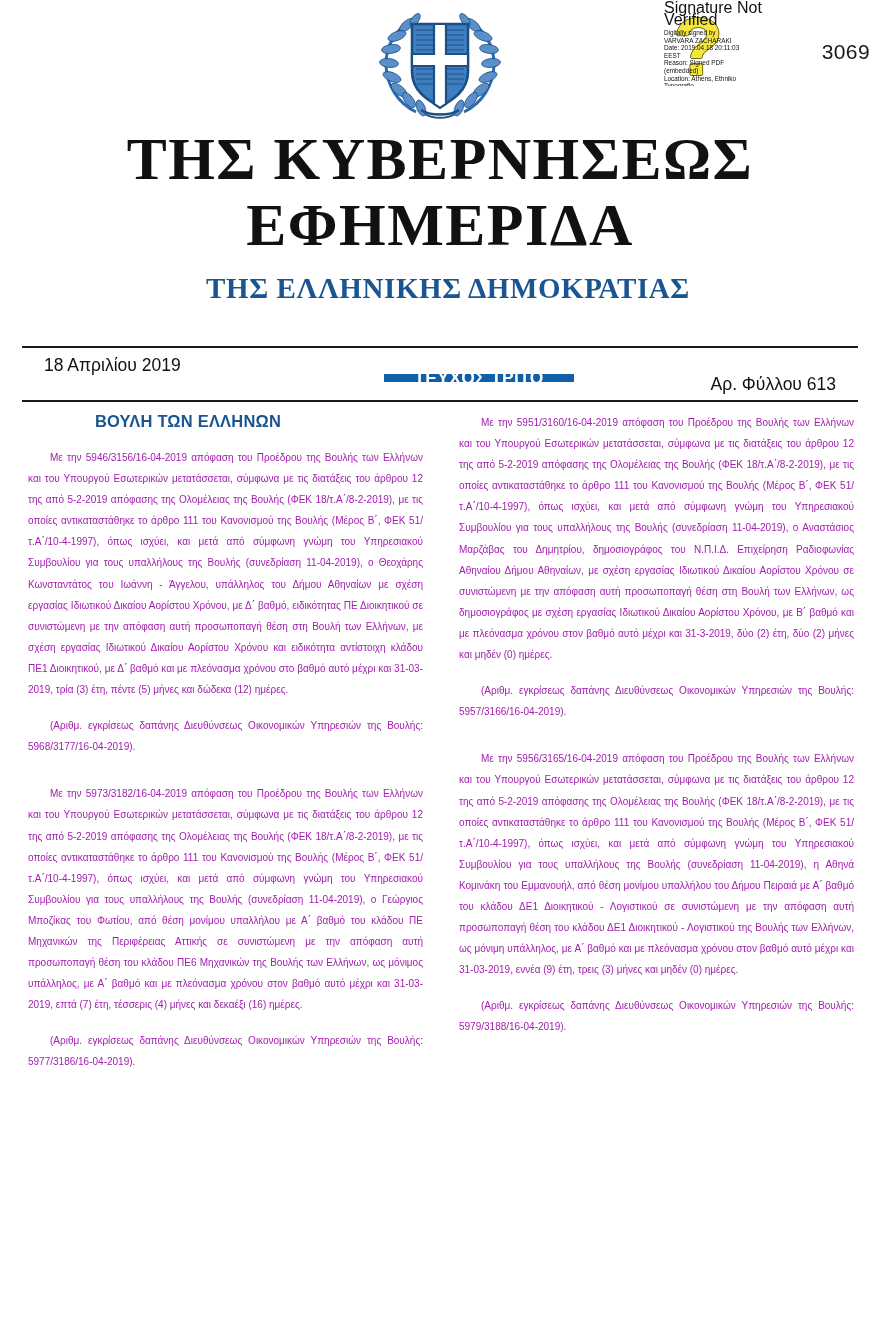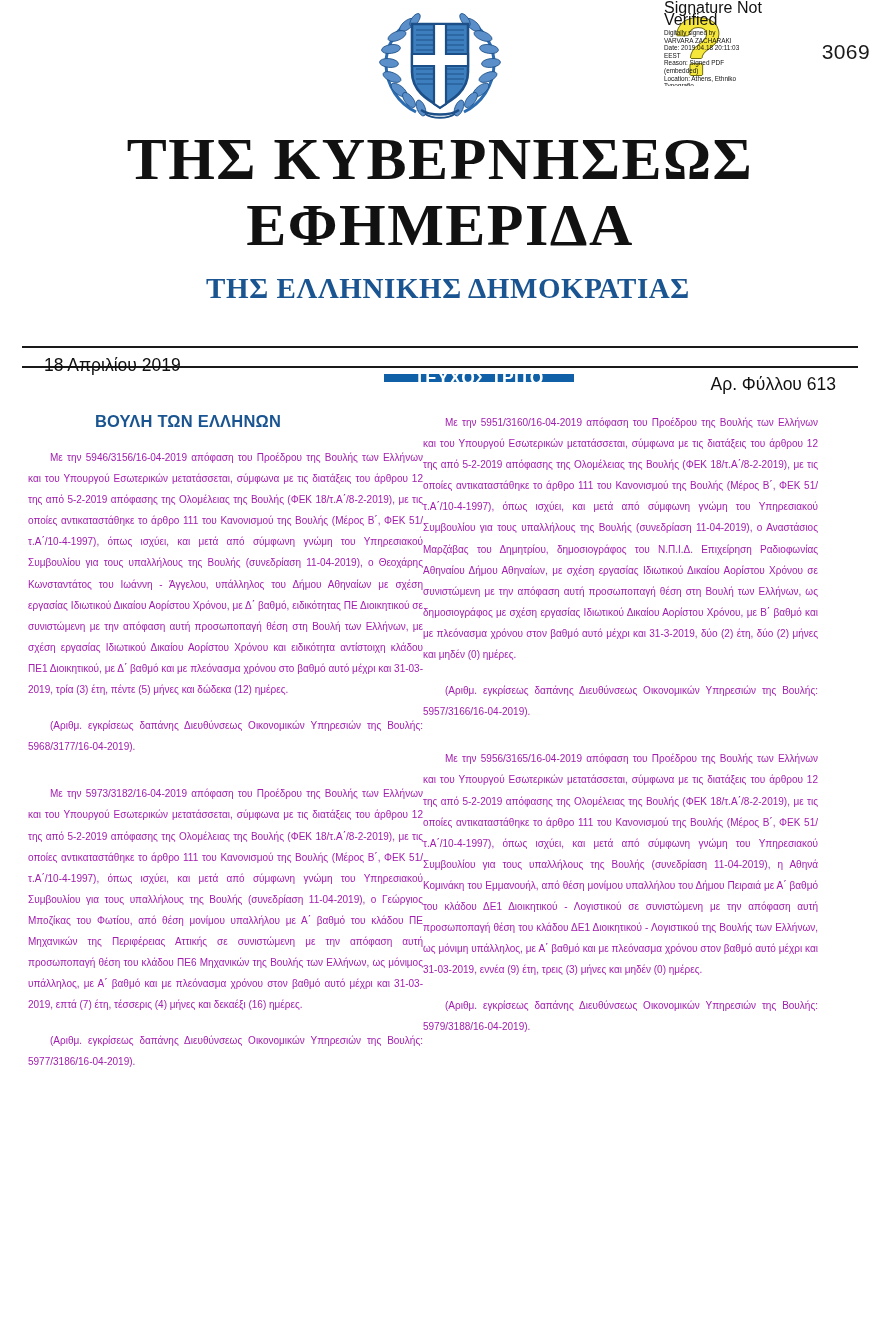--- a/index.html
+++ b/index.html
@@ -119,21 +119,21 @@
     letter-spacing: 0.6px;
     color: #1a5591;
   }
 
   
   .issue-bar {
     position: absolute;
     top: 346px;
     left: 22px;
     width: 836px;
-    height: 22px;
+    height: 56px;
     border-top: 2px solid #1a1a1a;
     border-bottom: 2px solid #1a1a1a;
     box-sizing: border-box;
   }
   .issue-row {
     position: relative;
     height: 34px;
     display: flex;
     align-items: stretch;
   }
@@ -168,20 +168,21 @@
     margin-top: 36px;
   }
 
   
   .content {
     position: absolute;
     top: 412px;
     left: 28px;
     width: 826px;
     display: flex;
+    gap: 36px;
   }
   .column {
     width: 395px;
     flex: 0 0 395px;
   }
   .section-title {
     color: #1a5591;
     font-weight: bold;
     font-size: 16.5px;
     letter-spacing: 0.2px;

